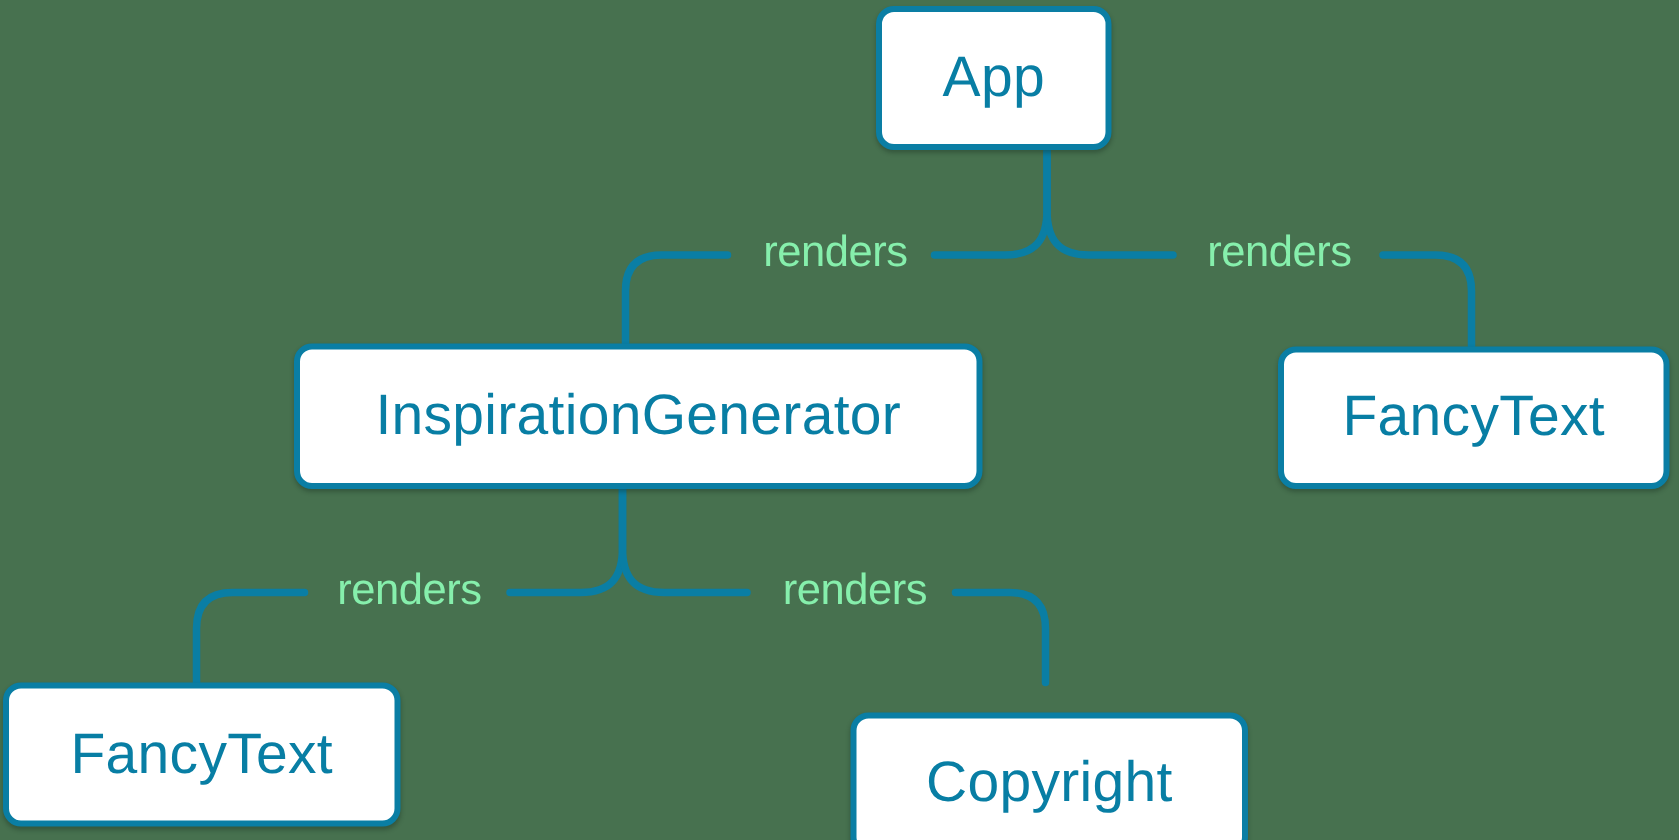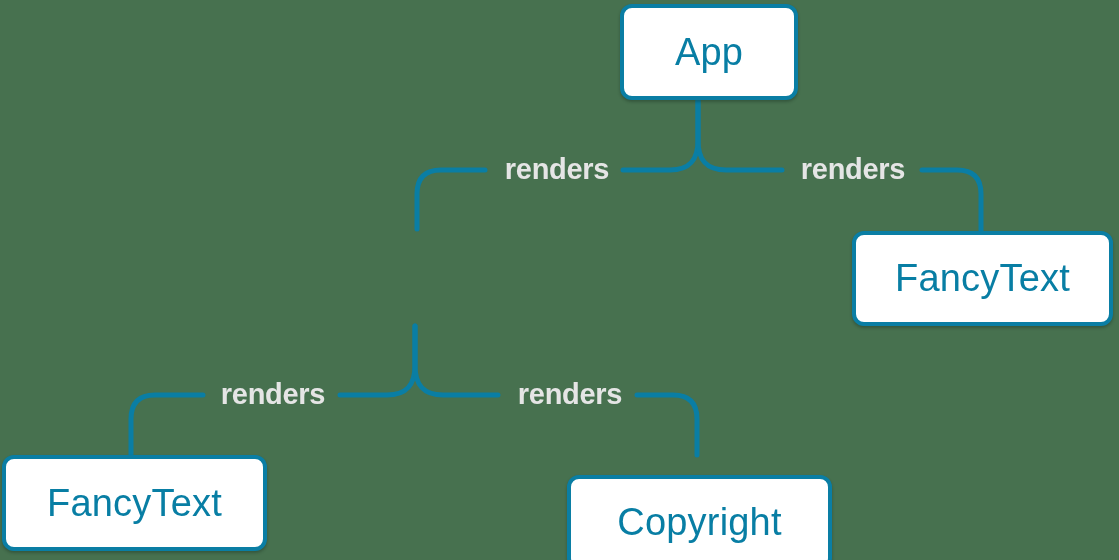--- a/index.html
+++ b/index.html
@@ -38,31 +38,31 @@
     box-shadow: 0 2px 3px rgba(20, 40, 30, 0.35);
     display: flex;
     align-items: center;
     justify-content: center;
     color: #087ea4;
     font-size: 38px;
     font-weight: 400;
     letter-spacing: 0.2px;
     white-space: nowrap;
   }
-  .node-app            { left: 620px; top: 4px;   width: 178px; height: 96px; }
+  .node-app            { left: 584px; top: 4px;   width: 157px; height: 96px; }
   .node-inspiration    { left: 196px; top: 229px; width: 459px; height: 97px; }
   .node-fancy-right    { left: 852px; top: 231px; width: 261px; height: 95px; }
   .node-fancy-bottom   { left: 2px;   top: 455px; width: 265px; height: 96px; }
   .node-copyright      { left: 567px; top: 475px; width: 265px; height: 95px; }
   .edge-label {
     position: absolute;
     transform: translate(-50%, -50%);
-    color: #e5e5e5;
+    color: #86efac;
     font-size: 29px;
-    font-weight: 700;
+    font-weight: 400;
     letter-spacing: -0.3px;
     white-space: nowrap;
   }
   .edge-label-1 { left: 557px; top: 169px; }
   .edge-label-2 { left: 853px; top: 169px; }
   .edge-label-3 { left: 273px; top: 394px; }
   .edge-label-4 { left: 570px; top: 394px; }
 </style>
 </head>
 <body>
@@ -81,20 +81,23 @@
     <path d="M 203,395 L 155,395 C 139,395 131,403 131,419 L 131,455"></path>
 
     <path d="M 415,326 L 415,365 C 415,385 423,395 443,395 L 498,395"></path>
     <path d="M 637,395 L 673,395 C 689,395 697,403 697,419 L 697,455"></path>
   </svg>
 
   <div class="node node-app">
     <span>App</span>
   </div>
 
+  <div class="node node-inspiration">
+    <span>InspirationGenerator</span>
+  </div>
 
   <div class="node node-fancy-right">
     <span>FancyText</span>
   </div>
 
   <div class="node node-fancy-bottom">
     <span>FancyText</span>
   </div>
 
   <div class="node node-copyright">

